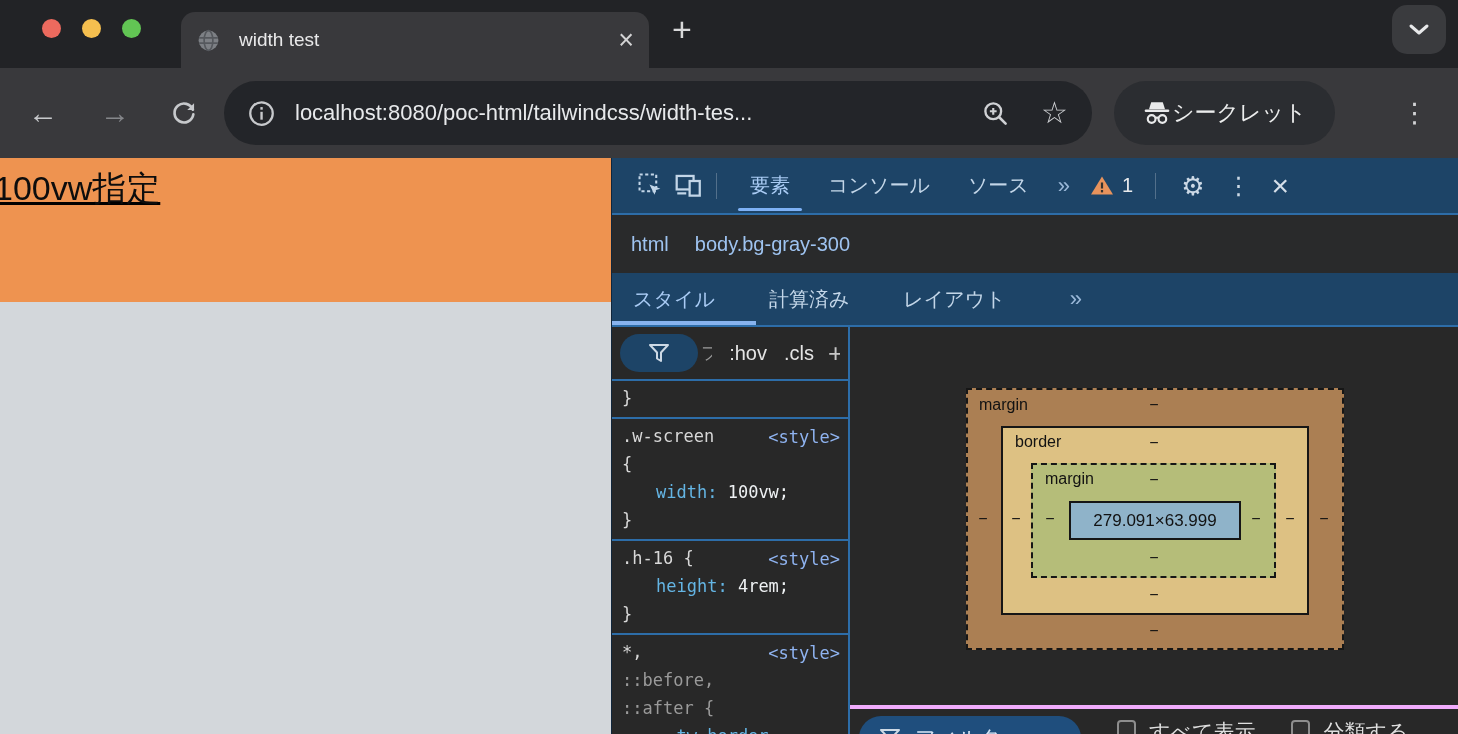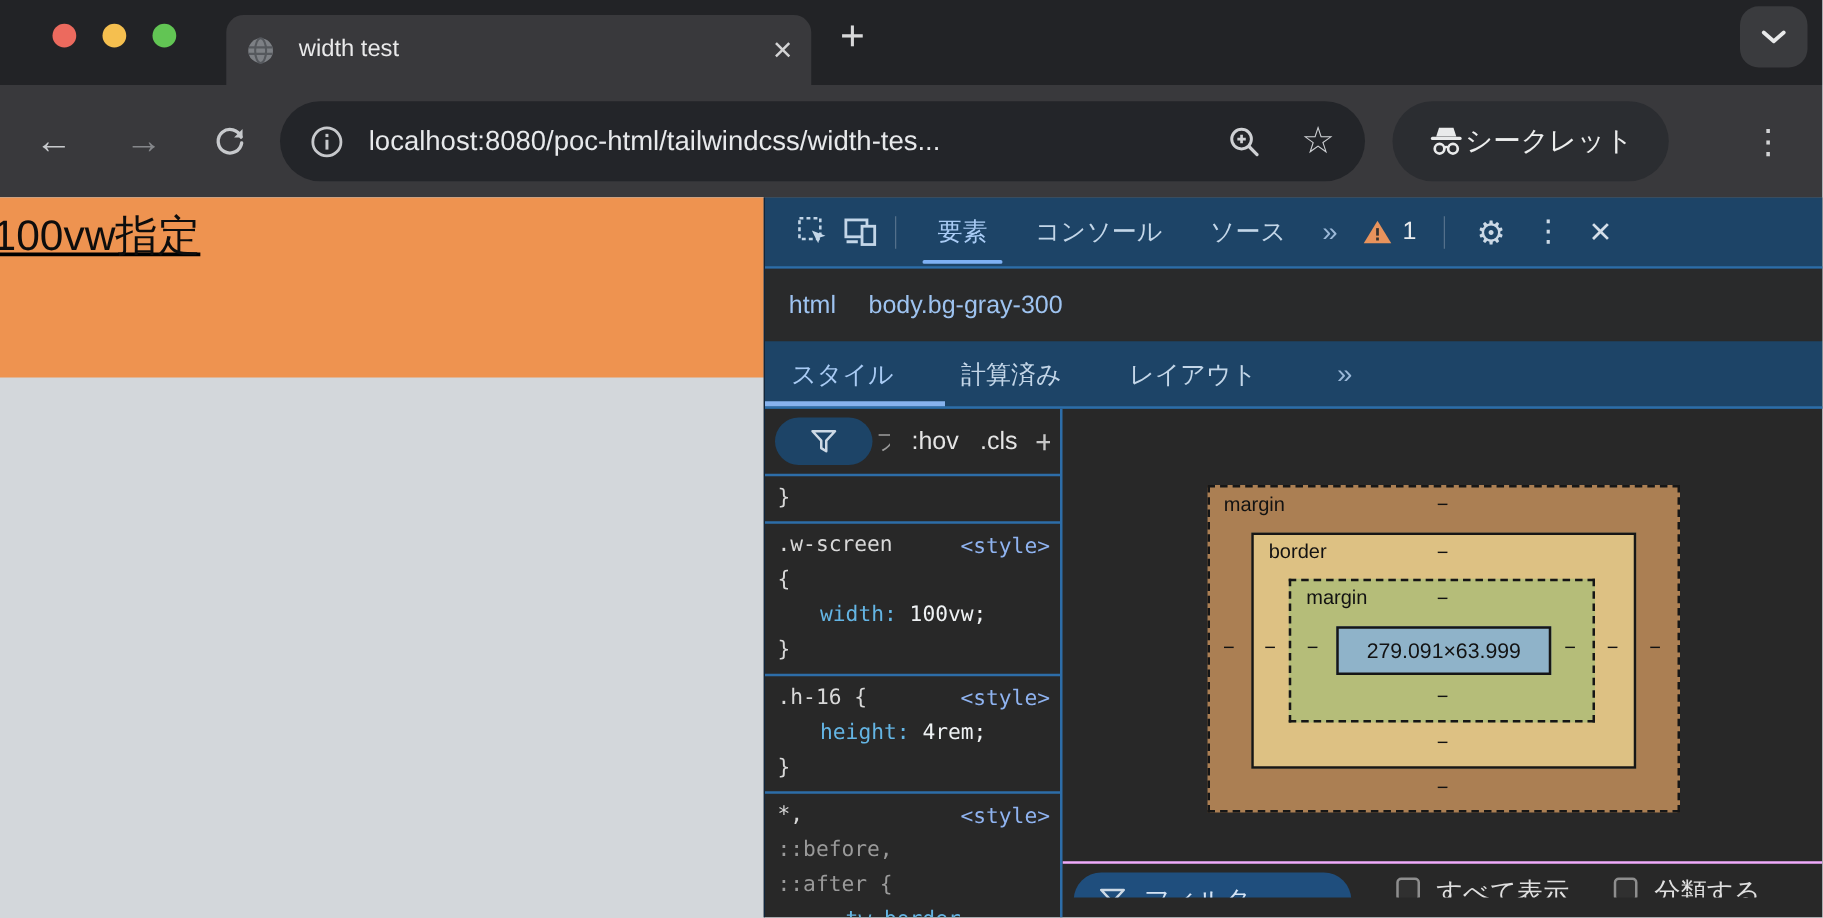--- a/index.html
+++ b/index.html
@@ -93,21 +93,21 @@
   .bm-content { position:absolute; left:103px; top:113px; width:172px; height:39px; background:#8fb3c9; border:2px solid #161616;
                 display:flex; align-items:center; justify-content:center; font-size:17px; }
   .bm-lbl { position:absolute; }
   .lbl-margin { left:13px; top:8px; } .lbl-border { left:49px; top:45px; } .lbl-padding { left:79px; top:82px; }
   .dash { position:absolute; width:16px; text-align:center; font-size:16px; line-height:22px; }
   .d-mt{left:180px;top:6px;} .d-bt{left:180px;top:44px;} .d-pt{left:180px;top:81px;}
   .d-ml{left:9px;top:120px;} .d-bl{left:42px;top:120px;} .d-pl{left:76px;top:120px;}
   .d-pr{left:282px;top:120px;} .d-br{left:316px;top:120px;} .d-mr{left:350px;top:120px;}
   .d-pb{left:180px;top:159px;} .d-bb{left:180px;top:196px;} .d-mb{left:180px;top:232px;}
 
-  .computedbar { position:absolute; left:0; right:0; bottom:16px; height:29px; border-top:2px solid #f0abfc;
+  .computedbar { position:absolute; left:0; right:0; bottom:0; height:29px; border-top:4px solid #f0abfc;
                  overflow:hidden; display:flex; align-items:flex-start; padding:7px 0 0 9px; }
   .cpill { flex:none; width:222px; height:44px; border-radius:22px; background:#1f4e7d;
            display:flex; align-items:center; padding-left:20px; gap:14px; color:#d5e4f5; font-size:21px; }
   .chk { flex:none; width:19px; height:19px; border:2px solid #8e8e8e; border-radius:4px; background:#303030; margin:4px 0 0 36px; }
   .chk-label { color:#dfdfdf; font-size:21px; margin:2px 0 0 13px; white-space:nowrap; }
 
   svg { display:block; }
 </style>
 </head>
 <body>

